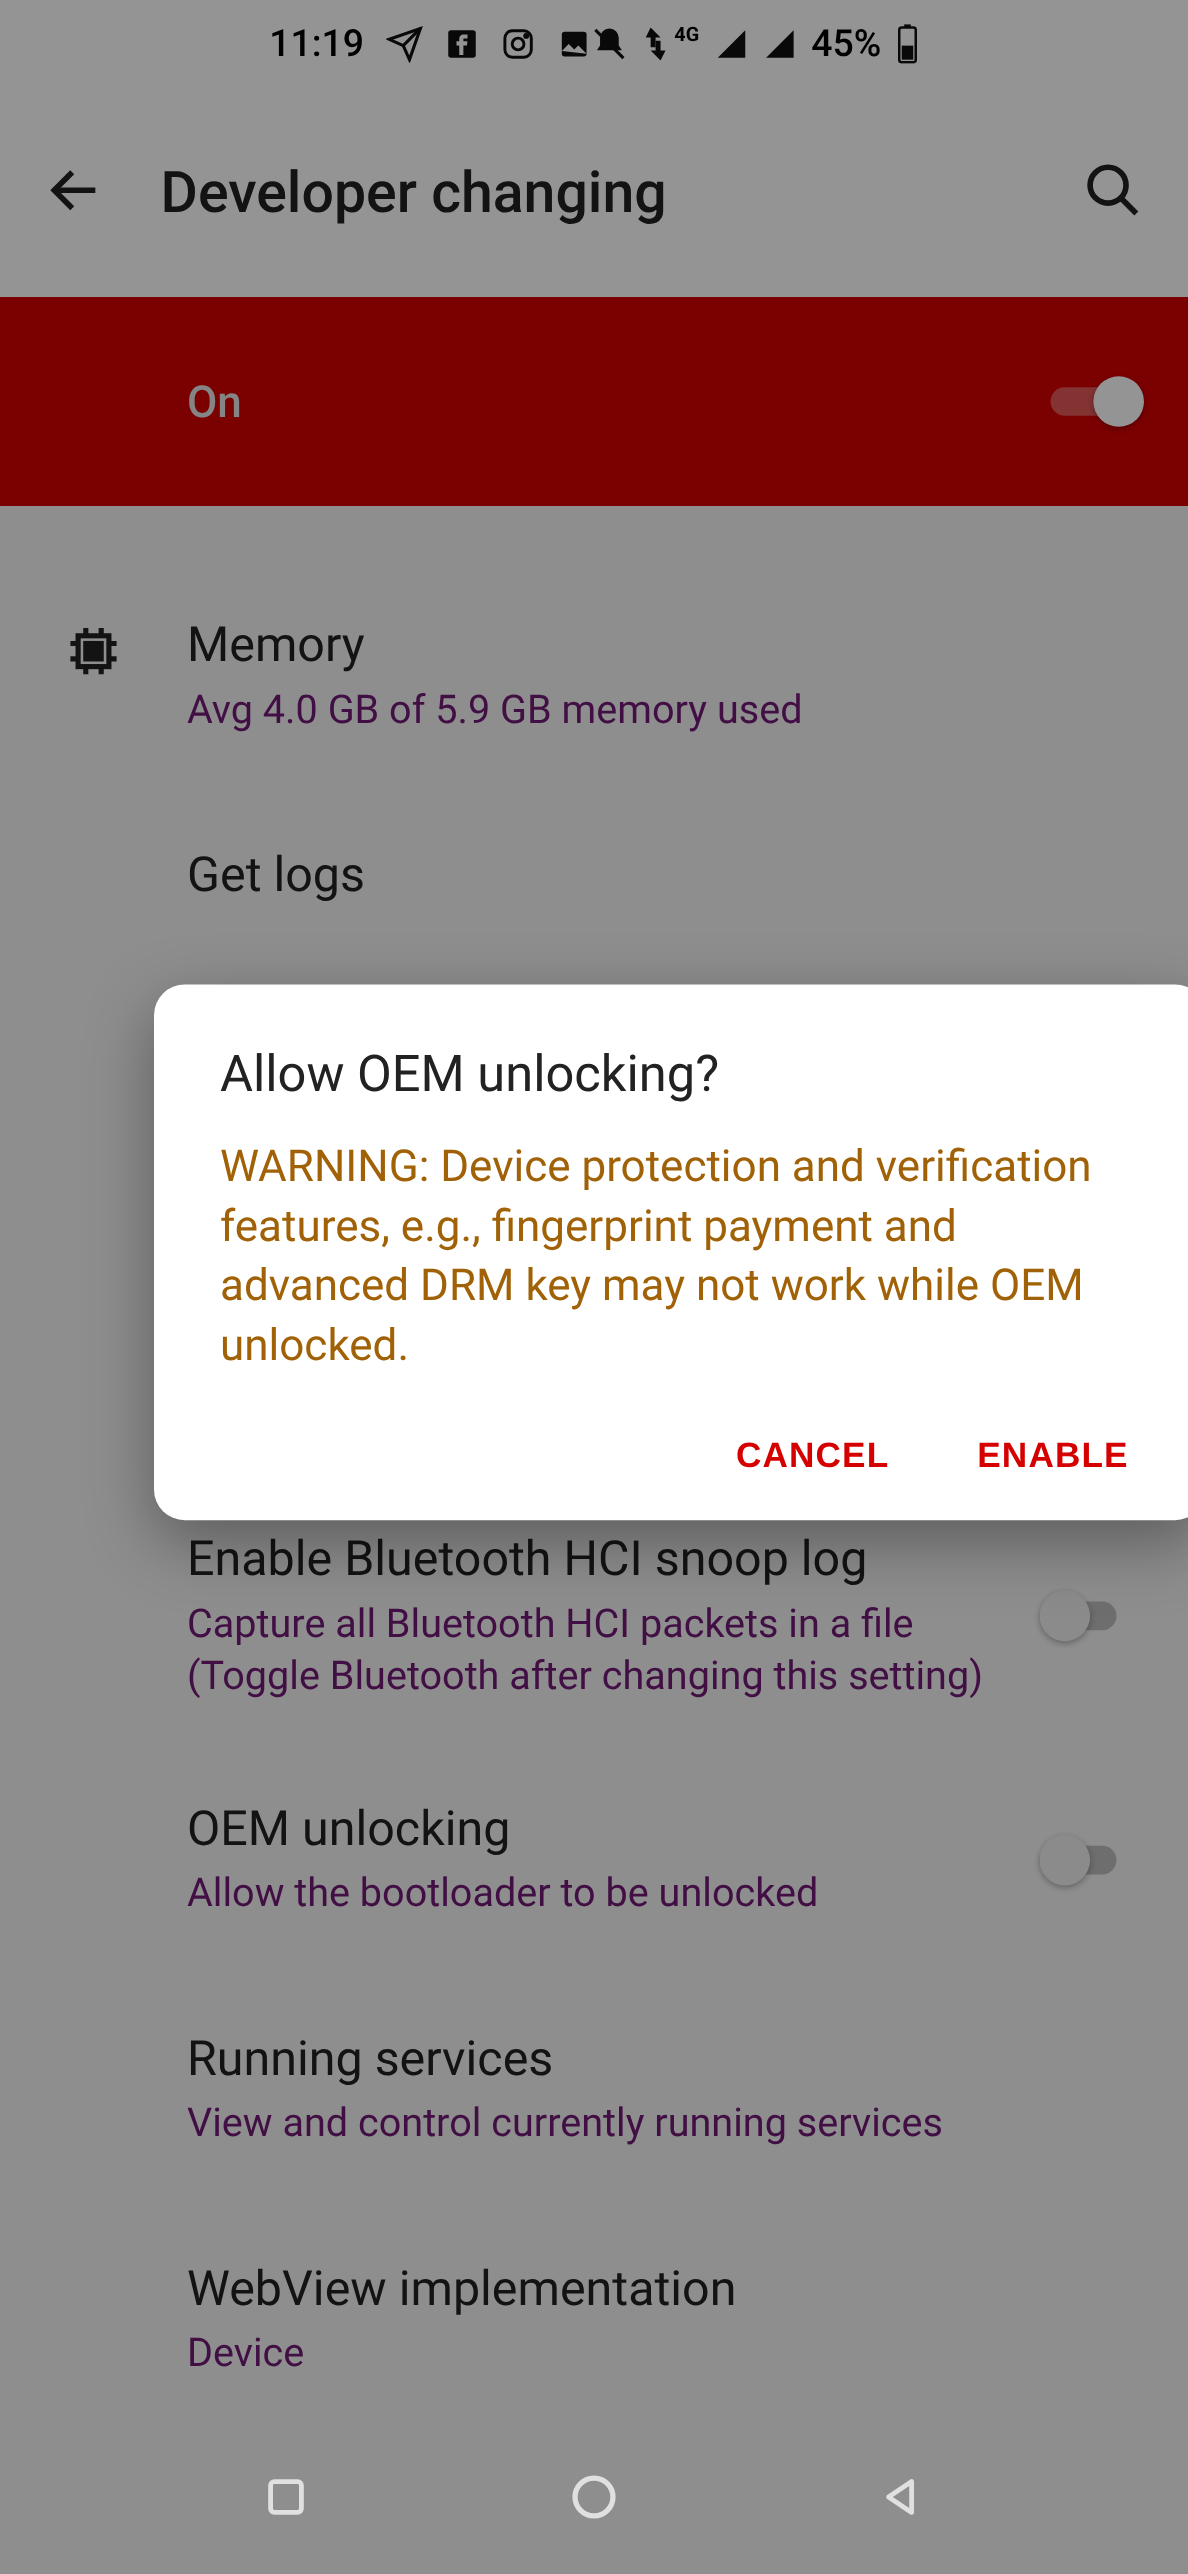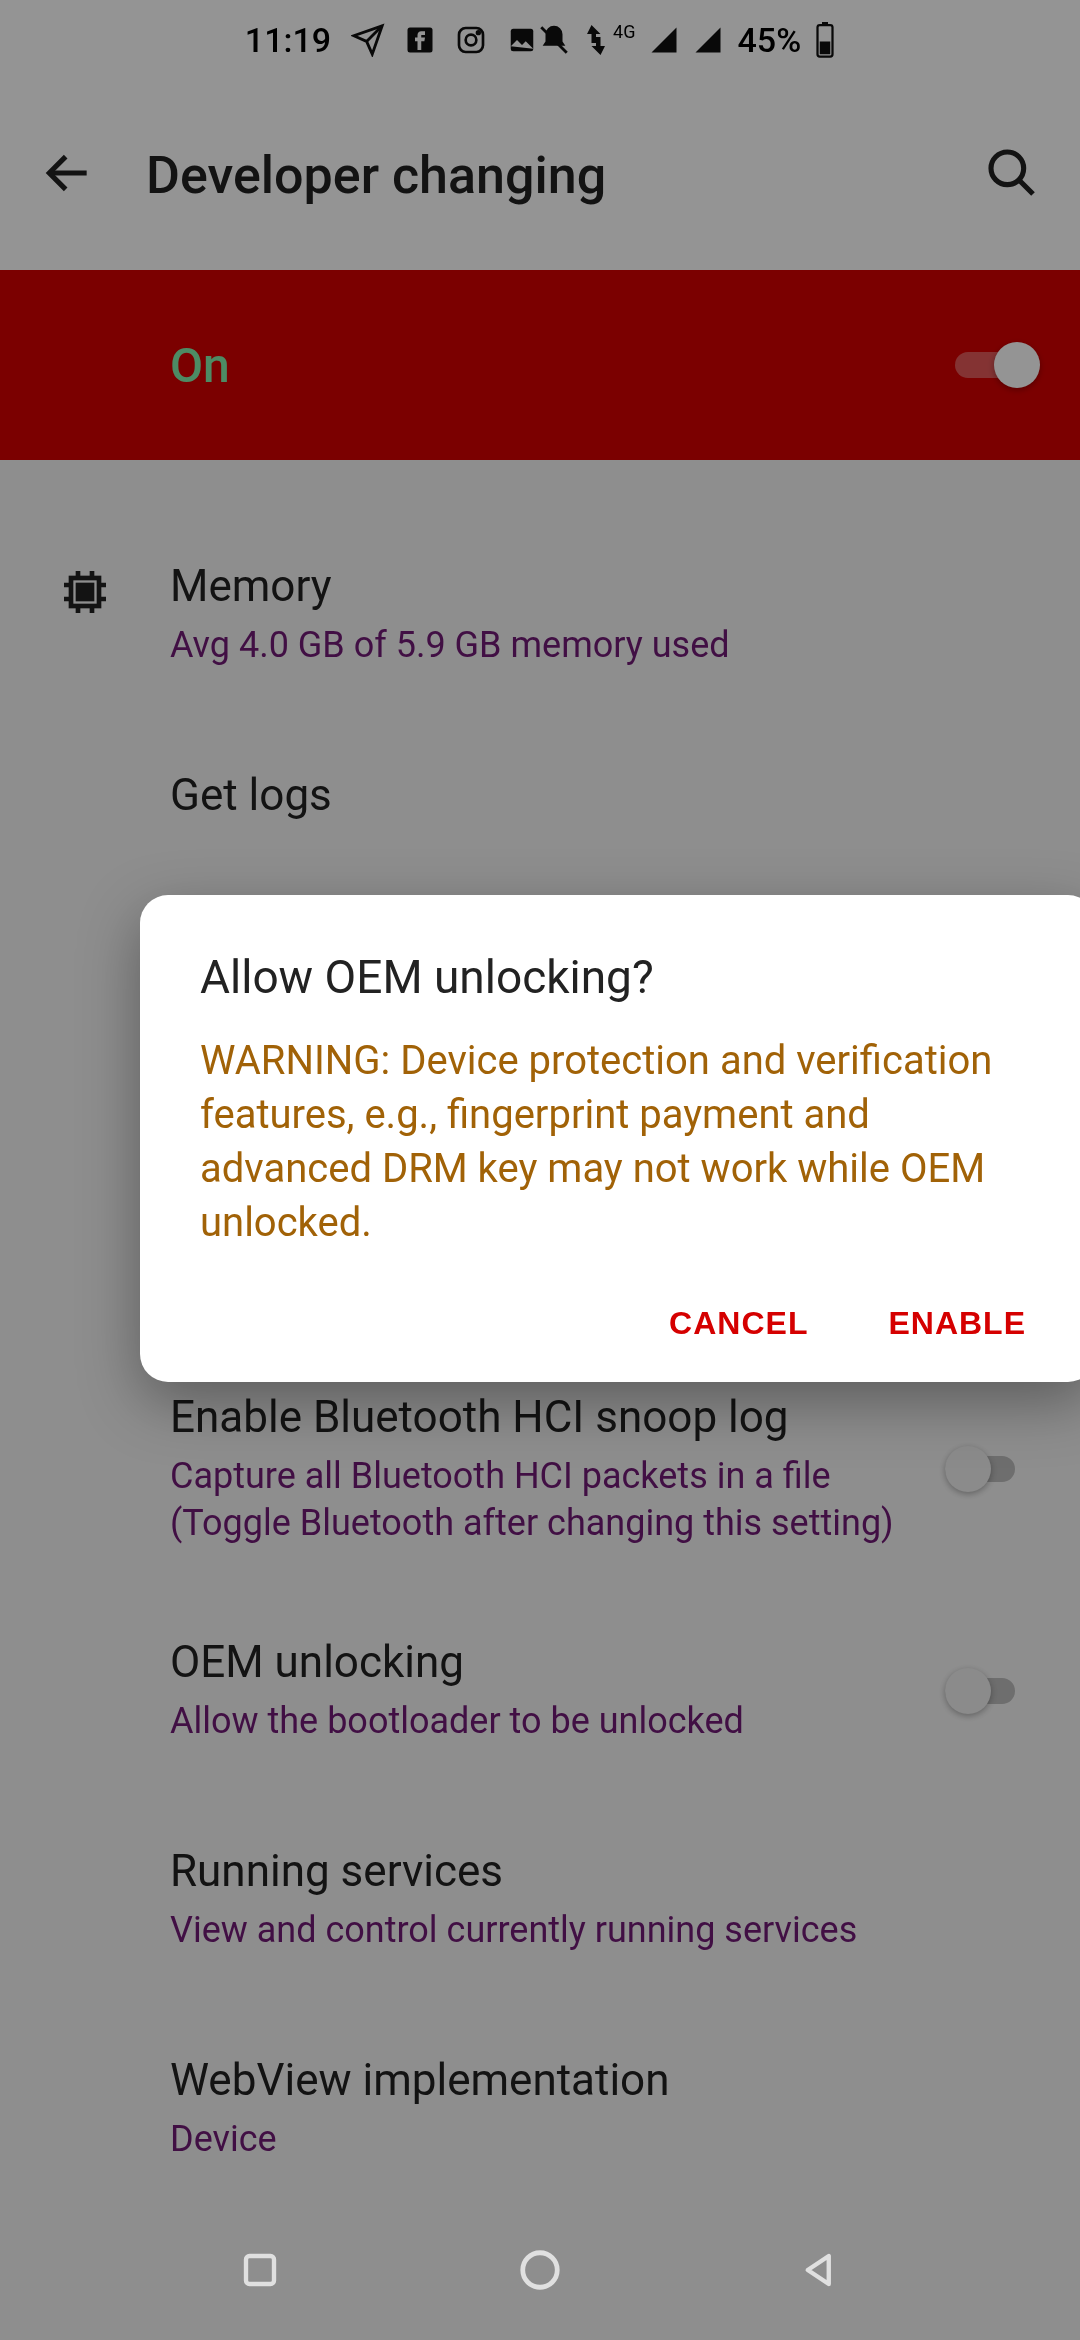--- a/index.html
+++ b/index.html
@@ -10,21 +10,21 @@
   .status-left { display: flex; align-items: center; gap: 20px; }
   .status-right { display: flex; align-items: center; gap: 14px; }
   .status-icon { display: inline-flex; align-items: center; justify-content: center; }
 
   
   .app-bar { height: 190px; background: #fff; display: flex; align-items: center; padding: 0 40px; gap: 50px; }
   .app-bar .title { font-size: 52px; font-weight: 500; color: #222; flex: 1; }
 
   
   .master-toggle { height: 190px; background: #d50000; display: flex; align-items: center; padding: 0 40px 0 170px; justify-content: space-between; }
-  .master-toggle .label { color: #86efac; font-size: 48px; font-weight: 500; }
+  .master-toggle .label { color: #e5e5e5; font-size: 40px; font-weight: 500; }
   .switch { width: 85px; height: 46px; position: relative; }
   .switch .track { position: absolute; top: 10px; left: 0; width: 70px; height: 26px; border-radius: 13px; background: rgba(255,255,255,0.35); }
   .switch .thumb { position: absolute; top: 0; right: 0; width: 46px; height: 46px; border-radius: 50%; background: #fff; box-shadow: 0 2px 6px rgba(0,0,0,0.3); }
   .switch.off .track { background: #bdbdbd; }
   .switch.off .thumb { right: auto; left: 0; background: #efefef; }
 
   
   .settings { padding-top: 70px; }
   .setting-row { display: flex; padding: 30px 50px 30px 40px; align-items: flex-start; gap: 40px; }
   .setting-icon { width: 90px; display: flex; justify-content: center; padding-top: 4px; }
@@ -91,21 +91,21 @@
           <path d="M12 2a6 6 0 00-6 6v5l-2 3h16l-2-3V8a6 6 0 00-6-6z"></path>
           <path d="M3 3l18 18" stroke="#111" stroke-width="2"></path>
         </svg>
     </span>
     <span class="status-icon">
       <svg width="22" height="30" viewBox="0 0 12 20" fill="#111">
           <path d="M3 0L0 6h3v6h3V6h3z"></path>
           <path d="M9 20l3-6H9V8H6v6H3z"></path>
         </svg>
     </span>
-    <span style="font-size:18px; font-weight:400; margin-left:-8px; margin-top:-18px;">4G</span>
+    <span style="font-size:18px; font-weight:700; margin-left:-8px; margin-top:-18px;">4G</span>
     <span class="status-icon">
       <svg width="30" height="30" viewBox="0 0 24 24" fill="#111">
           <path d="M2 22L22 2v20z"></path>
         </svg>
     </span>
     <span class="status-icon">
       <svg width="30" height="30" viewBox="0 0 24 24" fill="#111">
           <path d="M2 22L22 2v20z"></path>
         </svg>
     </span>

